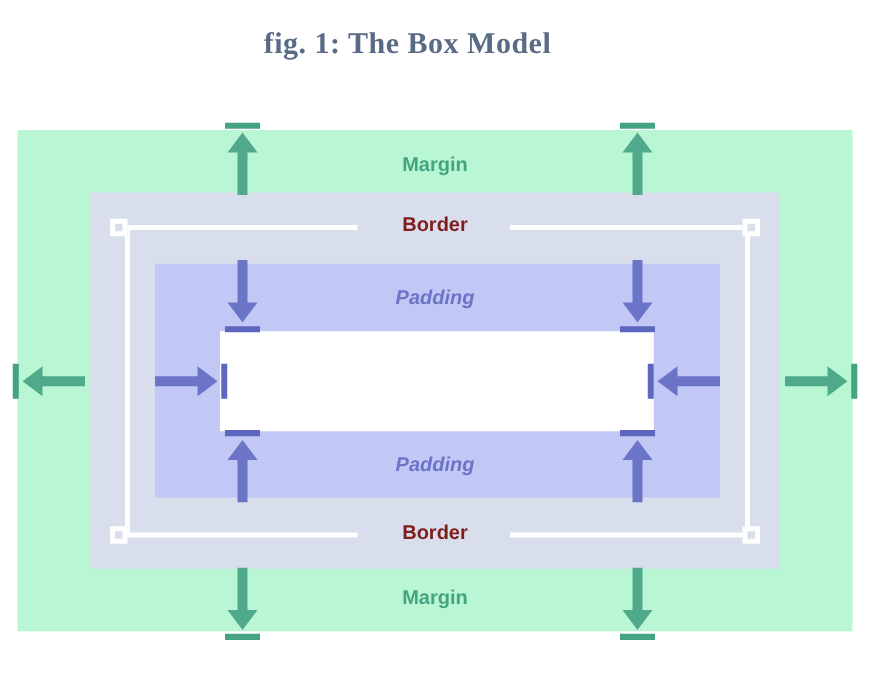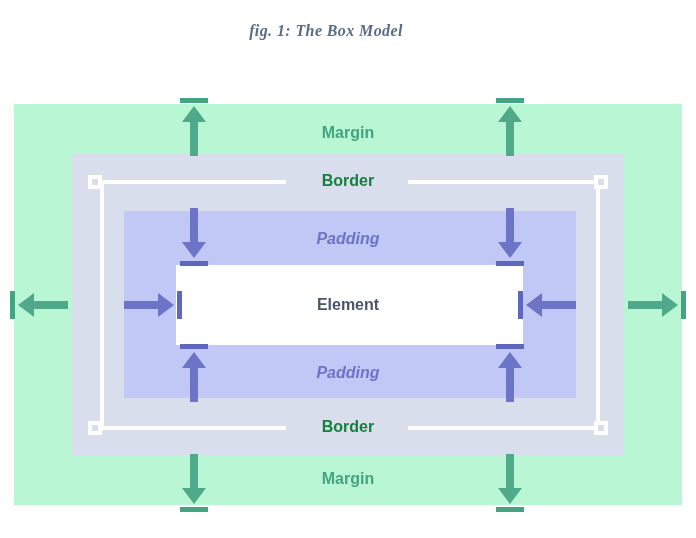--- a/index.html
+++ b/index.html
@@ -16,23 +16,22 @@
   }
 
   
   #figure-title {
     position: absolute;
     left: 0;
     top: 22px;
     width: 652px;
     text-align: center;
     font-family: "Liberation Serif", serif;
-    font-style: italic;
     font-weight: bold;
-    font-size: 16px;
+    font-size: 24px;
     letter-spacing: 0.4px;
     color: #5A6B86;
     white-space: nowrap;
   }
 
   
   #box-model-diagram {
     position: absolute;
     left: 0;
     top: 0;
@@ -80,21 +79,21 @@
     width: 696px;
     left: 0;
     text-align: center;
     font-family: "Liberation Sans", sans-serif;
     font-weight: bold;
     font-size: 16px;
     white-space: nowrap;
   }
   .label-margin { color: #44A380; }
   .label-padding { color: #6B74C6; font-style: italic; }
-  .label-border  { color: #15803d; }
+  .label-border  { color: #7f1d1d; }
   .label-element { color: #4A5568; }
 
   #label-margin-top    { top: 124px; }
   #label-border-top    { top: 172px; }
   #label-padding-top   { top: 230px; }
   #label-element       { top: 296px; }
   #label-padding-bottom{ top: 364px; }
   #label-border-bottom { top: 418px; }
   #label-margin-bottom { top: 470px; }
 
@@ -235,18 +234,17 @@
   <div class="arrow" style="left:518px; top:287px;">
     <svg width="58" height="36" viewBox="0 0 58 36">
       <rect x="0" y="4" width="5" height="28" fill="#5D67BE"></rect>
       <path d="M8 18 L24 6 L24 14 L58 14 L58 22 L24 22 L24 30 Z" fill="#6B74C6"></path>
     </svg>
   </div>
 
   <div class="region-label label-margin" id="label-margin-top">Margin</div>
   <div class="region-label label-border" id="label-border-top">Border</div>
   <div class="region-label label-padding" id="label-padding-top">Padding</div>
-  <div class="region-label label-element" id="label-element">Element</div>
   <div class="region-label label-padding" id="label-padding-bottom">Padding</div>
   <div class="region-label label-border" id="label-border-bottom">Border</div>
   <div class="region-label label-margin" id="label-margin-bottom">Margin</div>
 
 </div>
 
 </body></html>

